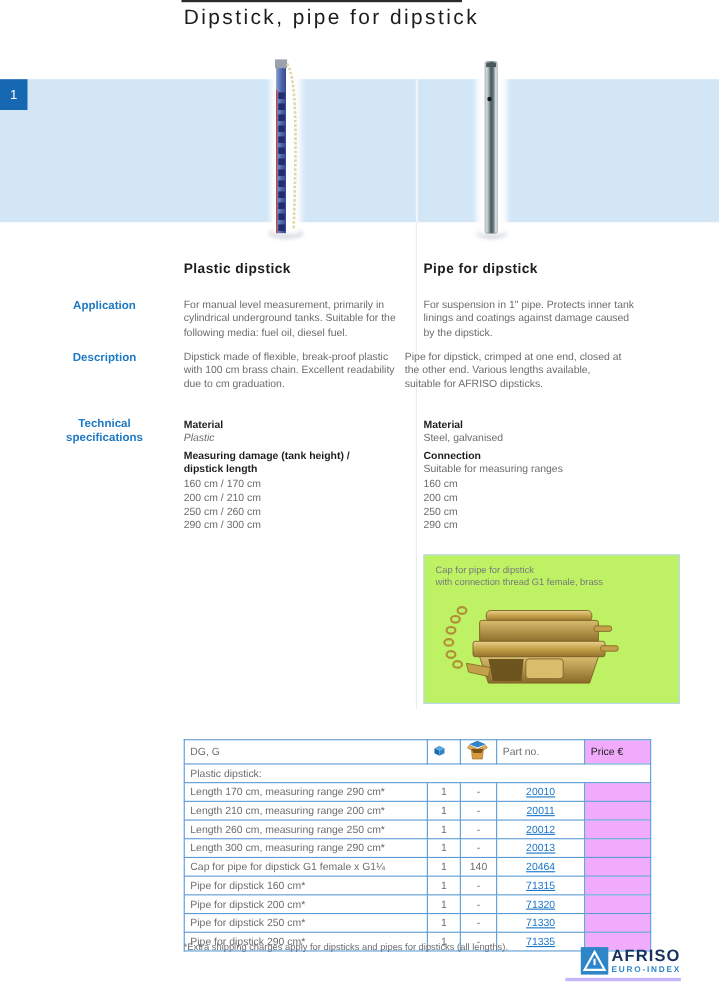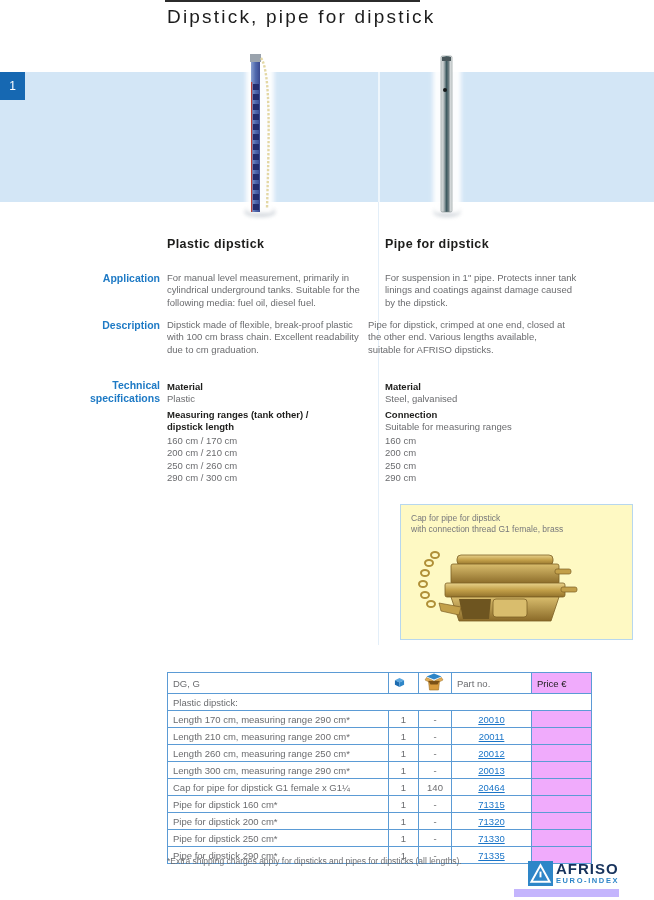--- a/index.html
+++ b/index.html
@@ -17,21 +17,21 @@
     position:absolute;left:0;top:72px;width:25px;height:28px;background:#1668b2;
     color:#ffffff;font-size:12px;display:flex;align-items:center;justify-content:center;
   }
   .vline-band{position:absolute;left:378px;top:72px;width:2px;height:130px;background:#eef6fc;}
   .vline-body{position:absolute;left:378px;top:202px;width:1px;height:443px;background:#e3eef8;}
   .img-wrap{position:absolute;}
   .dipstick-img{left:238px;top:52px;}
   .pipe-img{left:420px;top:52px;}
 
   .side-label{
-    position:absolute;left:30px;width:130px;text-align:right;
+    position:absolute;left:30px;width:130px;text-align:center;
     color:#1e7ac5;font-weight:bold;font-size:10.5px;line-height:13px;
   }
   .lbl-app{top:272px;}
   .lbl-desc{top:319px;}
   .lbl-tech{top:379px;}
 
   .col-heading{
     position:absolute;top:237px;font-size:12.5px;font-weight:bold;color:#1d1d1b;
     letter-spacing:.4px;white-space:nowrap;
   }
@@ -46,32 +46,32 @@
   .p-app-r{left:385px;top:272px;width:198px;}
   .p-desc-r{left:368px;top:319px;width:200px;}
 
   .spec-label{
     position:absolute;font-size:9.5px;line-height:12px;font-weight:bold;color:#1d1d1b;
   }
   .spec-value{
     position:absolute;font-size:9.5px;line-height:12.3px;color:#6b6c6f;
   }
   .mat-lbl-l{left:167px;top:381px;}
-  .mat-val-l{left:167px;top:393px;}
+  .mat-val-l{left:167px;top:393px;font-style:italic;}
   .rng-lbl-l{left:167px;top:409px;width:210px;}
   .rng-list-l{left:167px;top:435px;}
   .mat-lbl-r{left:385px;top:381px;}
   .mat-val-r{left:385px;top:393px;}
   .con-lbl-r{left:385px;top:409px;}
   .con-intro-r{left:385px;top:421px;}
   .con-list-r{left:385px;top:435px;}
 
   .cap-box{
-    position:absolute;left:400px;top:504px;width:231px;height:134px;
-    border:1px solid #b7d7ee;background:#fef9c3;
+    position:absolute;left:385px;top:504px;width:231px;height:134px;
+    border:1px solid #b7d7ee;background:#bef264;
   }
   .cap-caption{
     position:absolute;left:10px;top:8px;font-size:8.5px;line-height:11px;color:#77787b;width:210px;
   }
   .cap-art{position:absolute;left:4px;top:42px;}
 
   .order-table{
     position:absolute;left:167px;top:672px;width:424px;border-collapse:collapse;
     font-size:9.5px;color:#6b6c6f;table-layout:fixed;
   }
@@ -82,22 +82,22 @@
   .order-table th{height:20px;text-align:left;}
   .c-center{text-align:center;padding:0 2px;}
   .c-price{background:#f0abfc;}
   .th-price{font-weight:bold;color:#1d1d1b;text-align:center;}
   .th-part{text-align:center;}
   .part-no{color:#1a75c8;font-weight:bold;text-align:center;text-decoration:underline;}
   .icon-cell{text-align:center;vertical-align:middle;padding:0;}
 
   .footnote{position:absolute;left:167px;top:856px;font-size:8.5px;color:#6b6c6f;}
 
-  .brand{position:absolute;left:514px;top:861px;display:flex;align-items:flex-start;
-    border-bottom:8px solid #c4b5fd;padding-bottom:3px;padding-left:14px;}
+  .brand{position:absolute;left:514px;top:861px;display:flex;align-items:center;
+    border-bottom:3px solid #c4b5fd;padding-bottom:3px;padding-left:14px;}
   .brand-square{width:25px;height:25px;background:#2e86c8;margin-right:3px;flex:0 0 auto;}
   .brand-text{display:flex;flex-direction:column;}
   .brand-name{font-size:15px;font-weight:bold;color:#16325c;letter-spacing:1px;line-height:15px;}
   .brand-sub{font-size:7.5px;font-weight:bold;color:#2e86c8;letter-spacing:1.6px;line-height:9px;}
 </style>
 </head>
 <body>
 
 <div class="page">
 
@@ -180,21 +180,21 @@
   <div class="col-heading h-right">Pipe for dipstick</div>
 
   <div class="body-text p-app-l">For manual level measurement, primarily in cylindrical underground tanks. Suitable for the following media: fuel oil, diesel fuel.</div>
   <div class="body-text p-desc-l">Dipstick made of flexible, break-proof plastic with 100 cm brass chain. Excellent readability due to cm graduation.</div>
   <div class="body-text p-app-r">For suspension in 1" pipe. Protects inner tank linings and coatings against damage caused by the dipstick.</div>
   <div class="body-text p-desc-r">Pipe for dipstick, crimped at one end, closed at the other end. Various lengths available, suitable for AFRISO dipsticks.</div>
 
   <div class="spec-label mat-lbl-l">Material</div>
   <div class="spec-value mat-val-l">Plastic</div>
   <div class="spec-label rng-lbl-l">
-    <div>Measuring ranges (tank other) /</div>
+    <div>Measuring damage (tank height) /</div>
     <div>dipstick length</div>
   </div>
   <div class="spec-value rng-list-l">
     <div>160 cm / 170 cm</div>
     <div>200 cm / 210 cm</div>
     <div>250 cm / 260 cm</div>
     <div>290 cm / 300 cm</div>
   </div>
 
   <div class="spec-label mat-lbl-r">Material</div>

